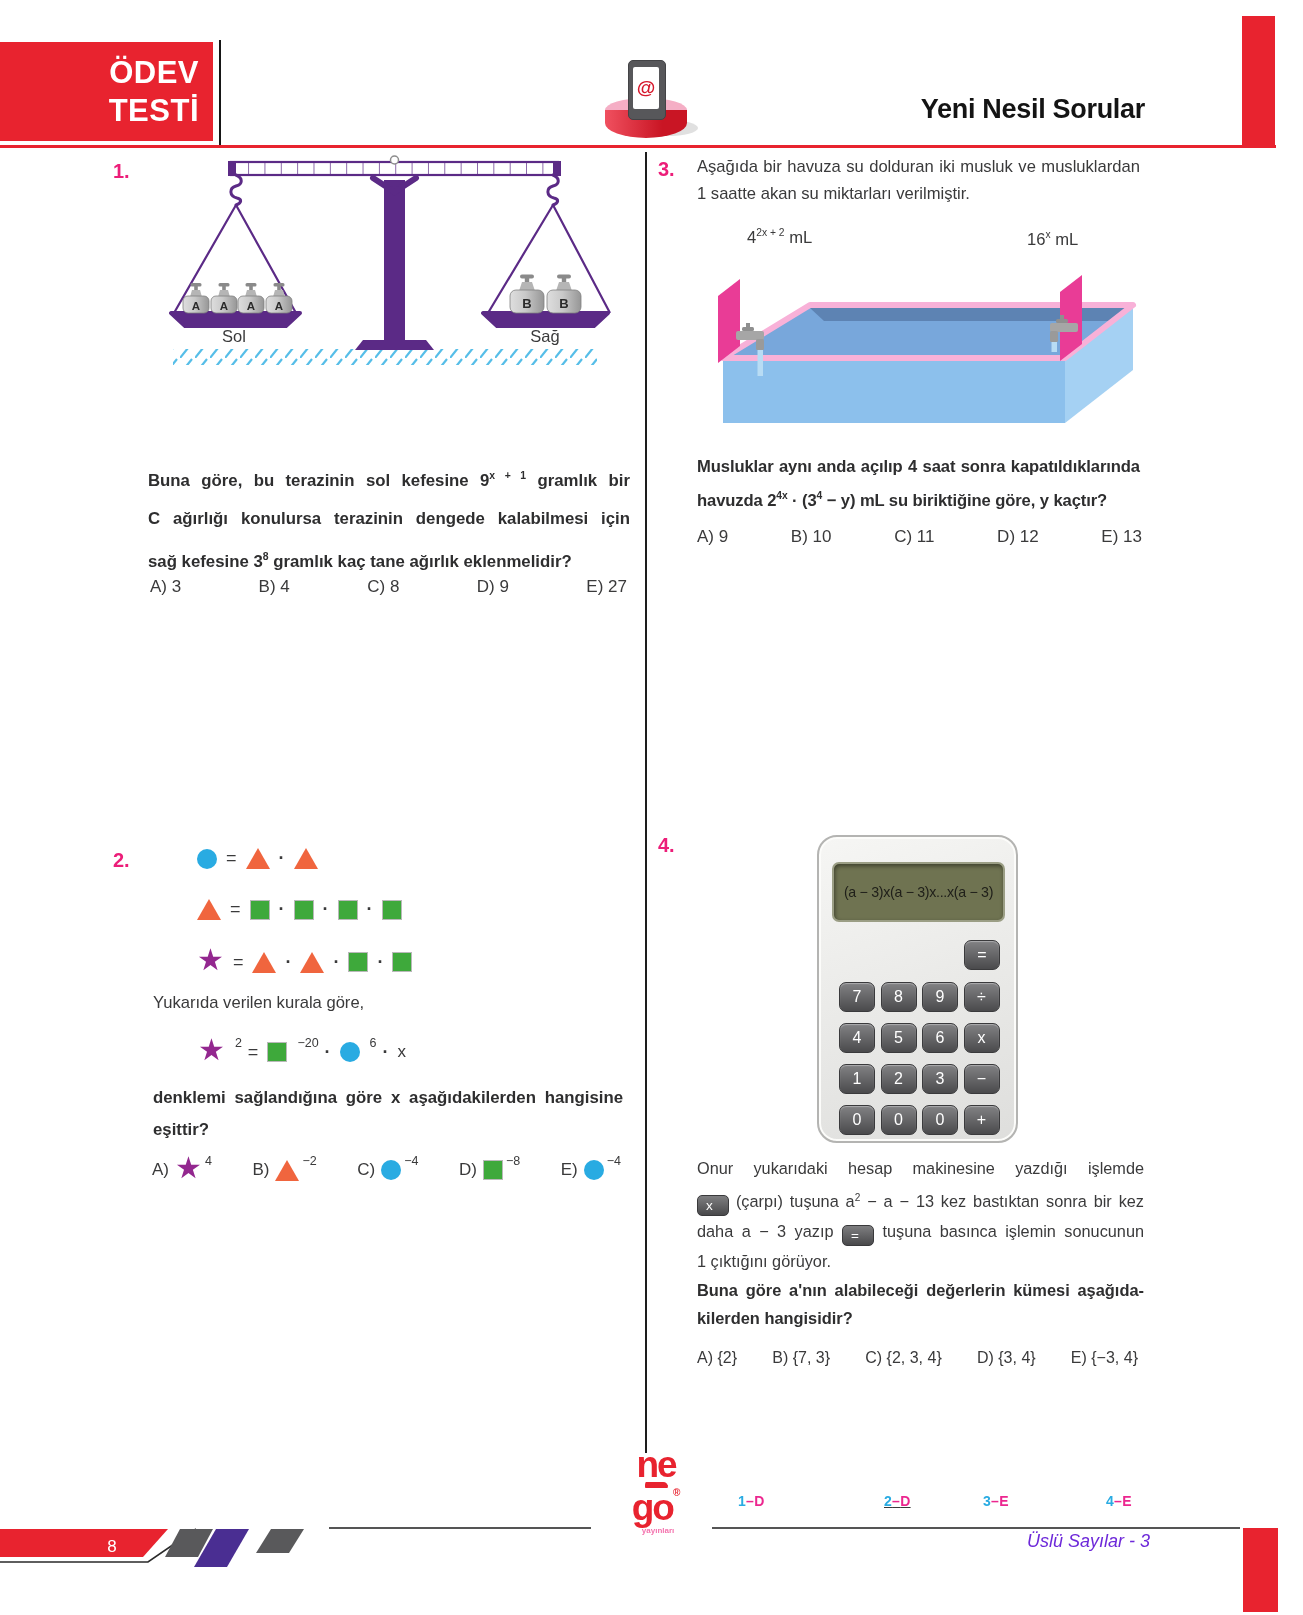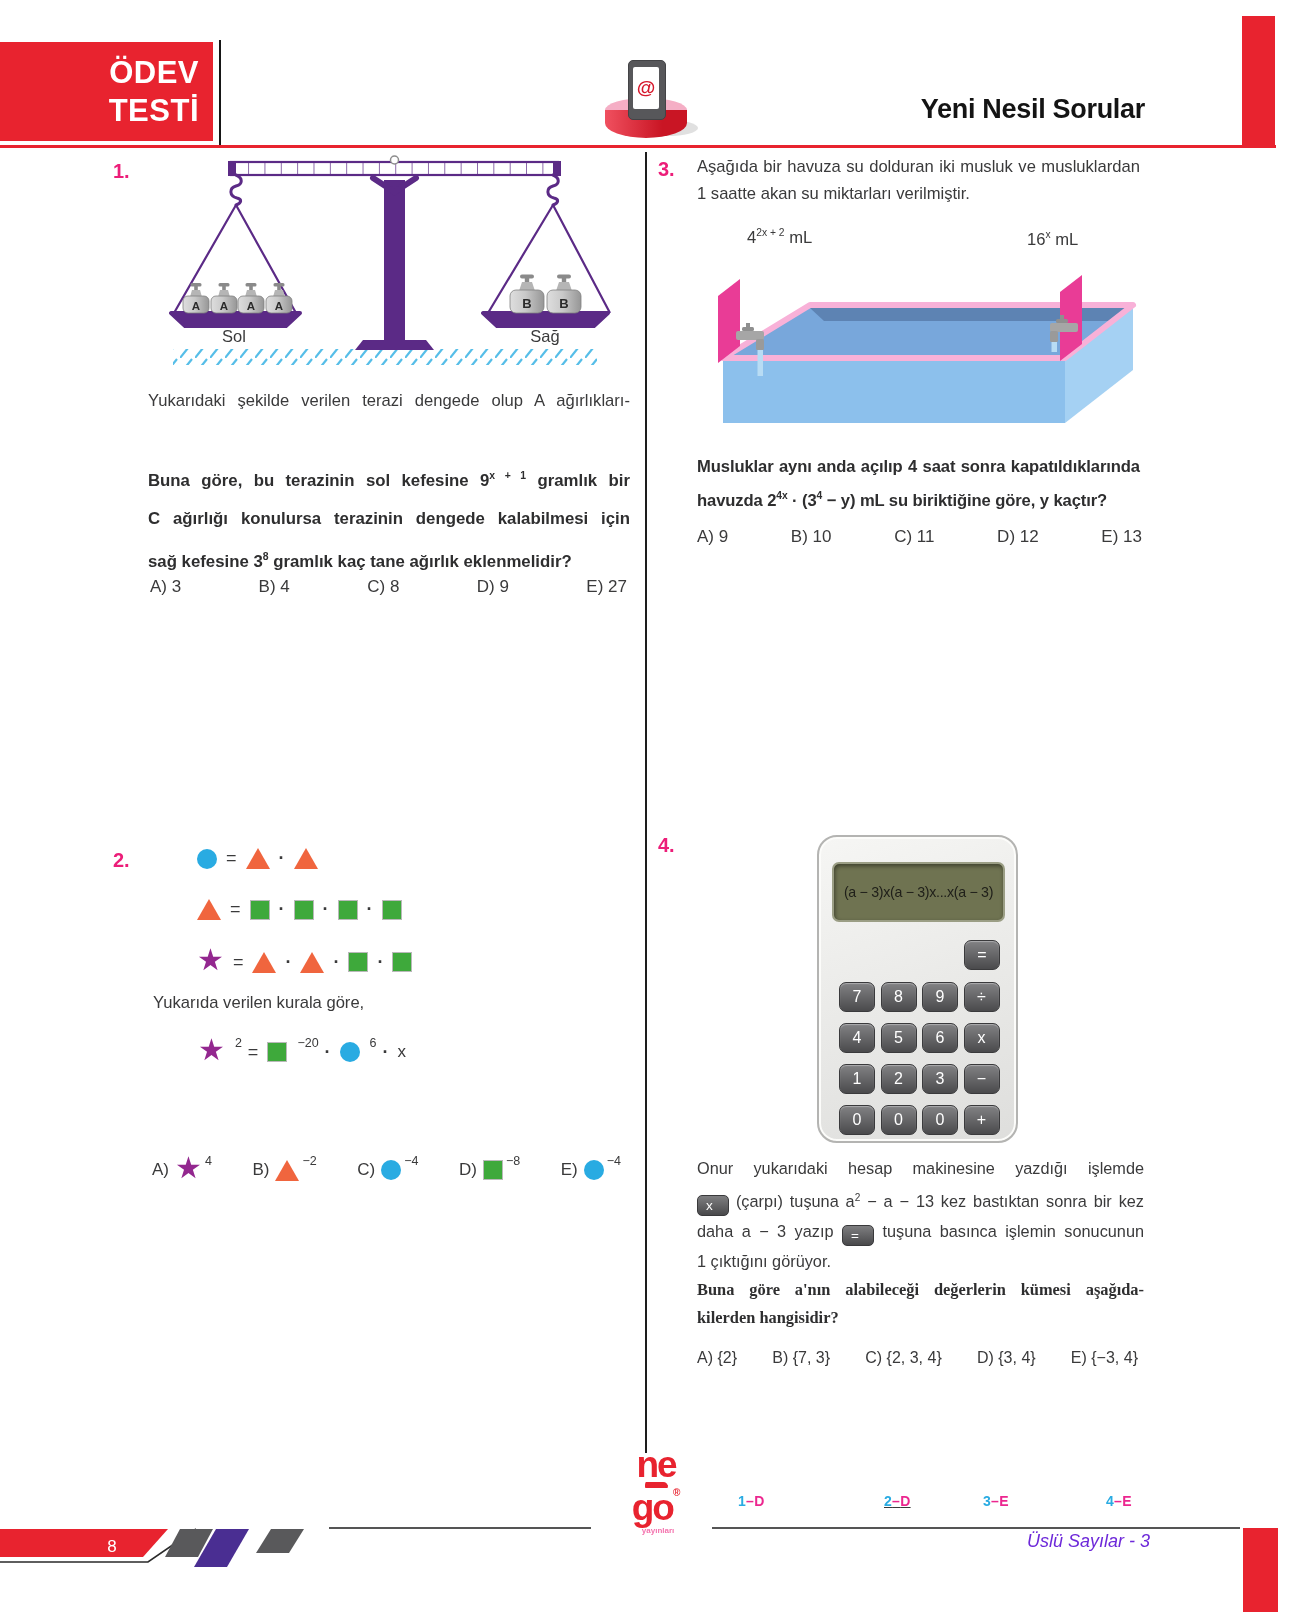--- a/index.html
+++ b/index.html
@@ -191,21 +191,20 @@
           <rect x="-17" y="140" width="34" height="23" rx="6" fill="url(#gw)" stroke="#808080" stroke-width=".8"></rect>
           <text x="0" y="157.5" text-anchor="middle" font-size="13" font-weight="bold" fill="#2b2b2b">B</text>
         </g>
     </g>
 
     <text x="84" y="192" text-anchor="middle" font-size="16.5" fill="#3a3a3b">Sol</text>
     <text x="395" y="192" text-anchor="middle" font-size="16.5" fill="#3a3a3b">Sağ</text>
   </svg>
 
   <div class="rt" style="left:148px;top:387px;width:482px;font-size:16.6px;line-height:28px;">
-      <div class="line">Yukarıdaki şekilde verilen terazi dengede olup A ağırlıkları-</div>
     </div>
   <div class="rt bold" style="left:148px;top:457px;width:482px;font-size:16.8px;line-height:38px;">
       <div class="line">Buna göre, bu terazinin sol kefesine 9<sup>x + 1</sup> gramlık bir</div>
       <div class="line">C ağırlığı konulursa terazinin dengede kalabilmesi için</div>
       <div class="line last">sağ kefesine 3<sup>8</sup> gramlık kaç tane ağırlık eklenmelidir?</div>
     </div>
   <div class="opts" style="left:150px;top:577px;width:477px;">
     <span>A) 3</span>
     <span>B) 4</span>
     <span>C) 8</span>
@@ -252,20 +251,24 @@
       <span class="shape star">★</span>
       <sup>2</sup>
       <span class="op">=</span>
       <span class="shape square"></span>
       <sup>−20</sup>
       <span class="op dot">·</span>
       <span class="shape circle"></span>
       <sup>6</sup>
       <span class="op dot">·</span>
       <span class="op xv">x</span>
+    </div>
+  <div class="rt bold" style="left:153px;top:1082px;width:470px;font-size:16.8px;line-height:32px;">
+      <div class="line">denklemi sağlandığına göre x aşağıdakilerden hangisine</div>
+      <div class="line last">eşittir?</div>
     </div>
   <div class="q2opts" style="left:152px;top:1158px;width:466px;">
     <span class="q2opt">
         <span>A)</span>
         <span class="shapes">
           <span class="shape star">★</span>
           <sup>4</sup>
         </span>
       </span>
     <span class="q2opt">
@@ -374,21 +377,21 @@
       <div class="ckey">0</div>
       <div class="ckey">+</div>
     </div>
   </div>
   <div class="rt" style="left:697px;top:1153px;width:447px;font-size:16.3px;line-height:30px;">
       <div class="line">Onur yukarıdaki hesap makinesine yazdığı işlemde</div>
       <div class="line"><span class="ikey">x</span> (çarpı) tuşuna a<sup>2</sup> − a − 13 kez bastıktan sonra bir kez</div>
       <div class="line">daha a − 3 yazıp <span class="ikey">=</span> tuşuna basınca işlemin sonucunun</div>
       <div class="line last">1 çıktığını görüyor.</div>
     </div>
-  <div class="rt bold" style="left:697px;top:1276px;width:447px;font-size:16.4px;line-height:28px;font-family:Liberation Serif, serif;">
+  <div class="rt bold" style="left:697px;top:1276px;width:447px;font-size:16.4px;line-height:28px;">
       <div class="line">Buna göre a'nın alabileceği değerlerin kümesi aşağıda-</div>
       <div class="line last">kilerden hangisidir?</div>
     </div>
   <div class="opts" style="left:697px;top:1349px;width:441px;font-size:16px;">
     <span>A) {2}</span>
     <span>B) {7, 3}</span>
     <span>C) {2, 3, 4}</span>
     <span>D) {3, 4}</span>
     <span>E) {−3, 4}</span>
   </div>

